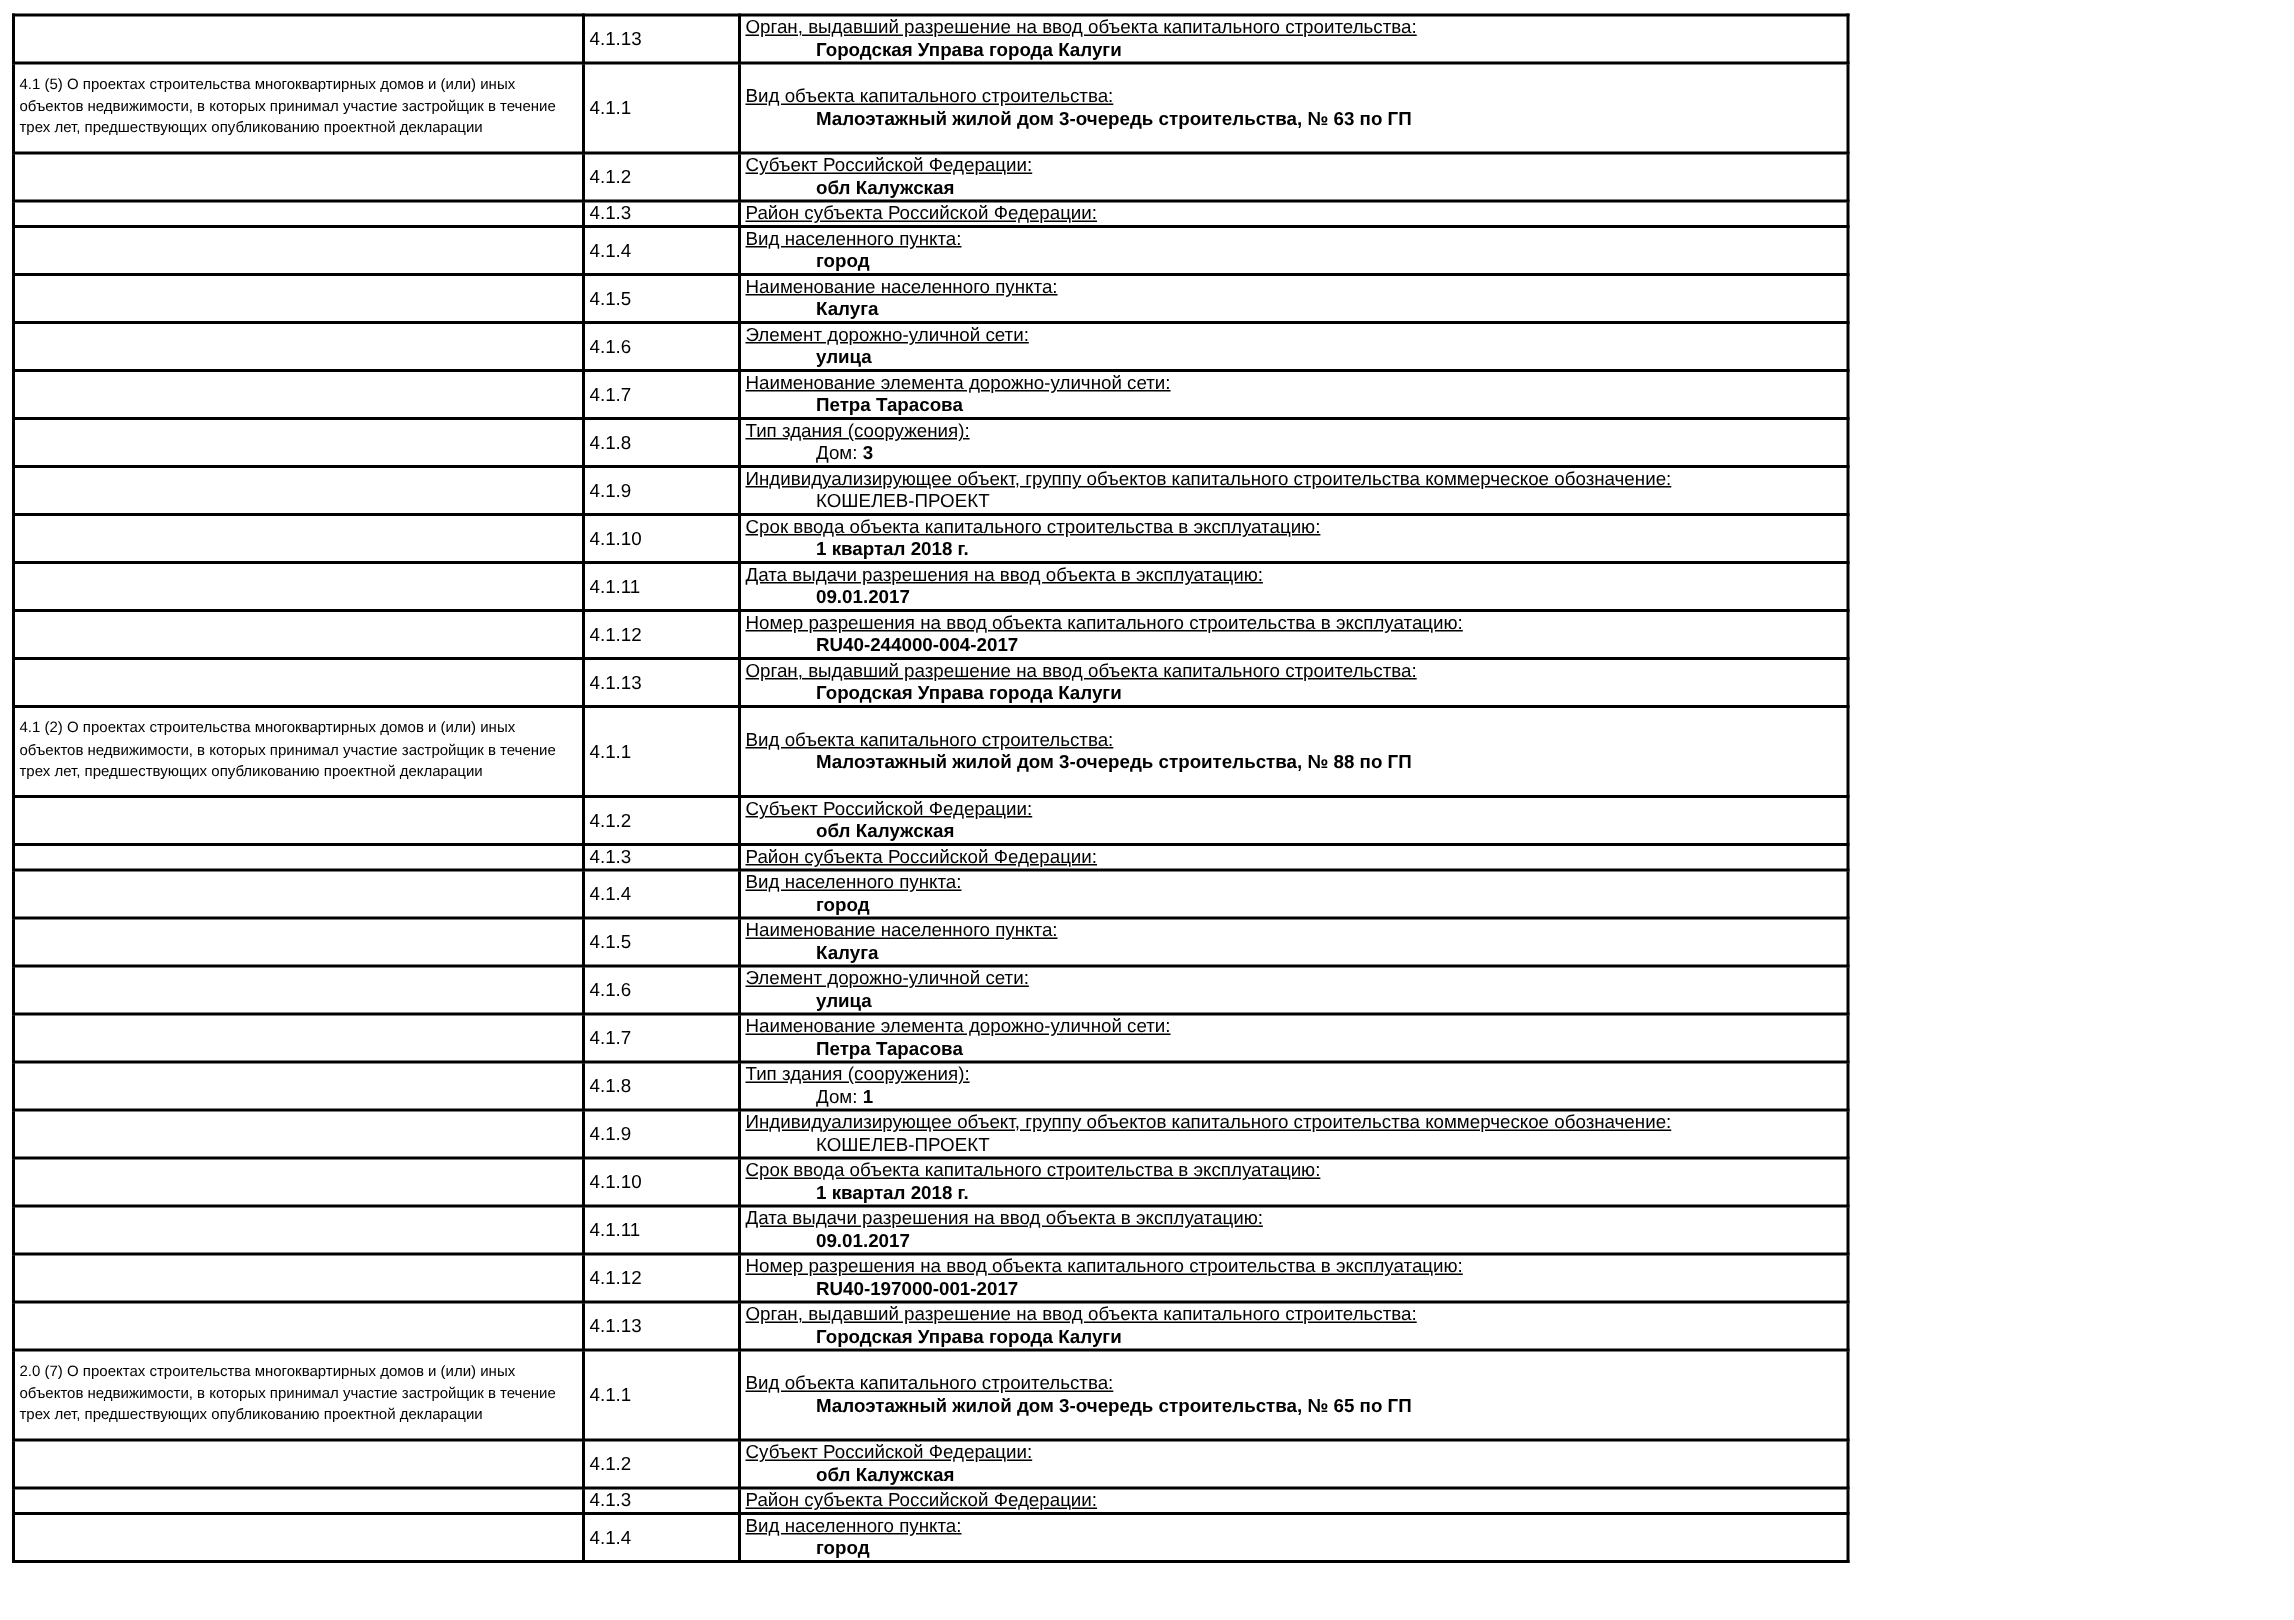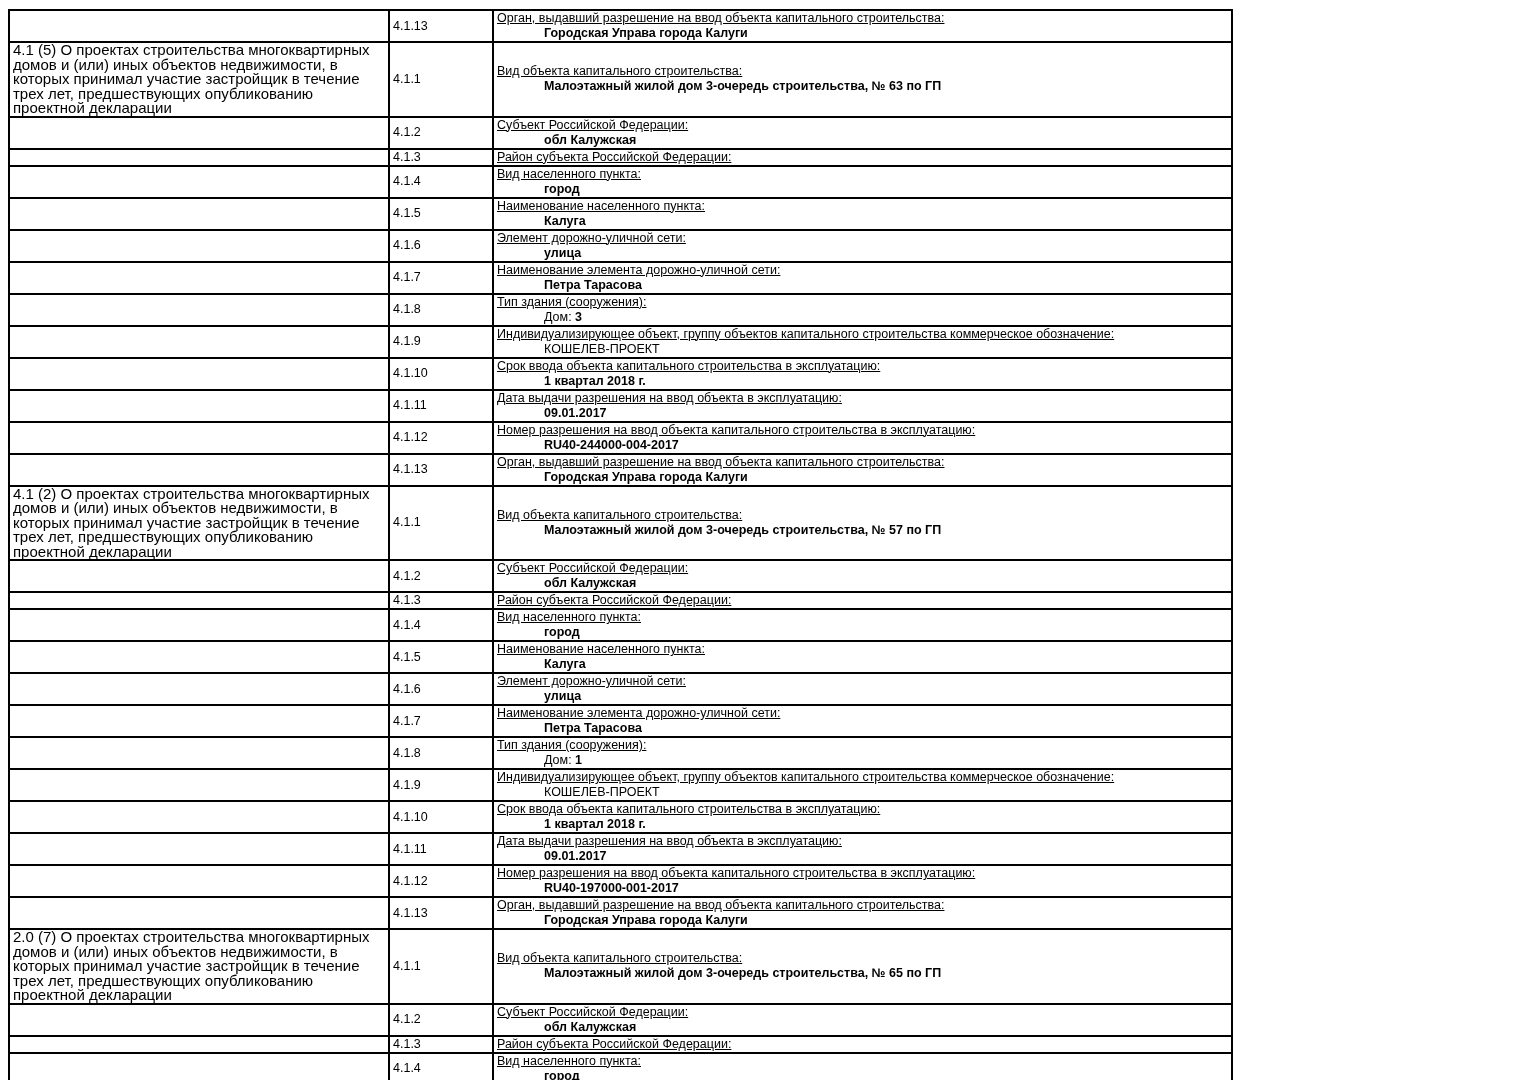--- a/index.html
+++ b/index.html
@@ -32,21 +32,21 @@
     line-height: 15px;
     vertical-align: middle;
     overflow: hidden;
     word-wrap: break-word;
   }
   td.section-cell {
     vertical-align: top;
     padding-top: 1px;
   }
   .section-title {
-    font-size: 15px;
+    font-size: 10px;
     line-height: 14.5px;
   }
   td.code-cell {
     vertical-align: middle;
   }
   td.field-cell {
     vertical-align: middle;
     padding-top: 1px;
     padding-bottom: 1px;
   }
@@ -198,21 +198,21 @@
             <div class="field-value">Городская Управа города Калуги</div>
           </td>
         </tr>
         <tr class="section-first-row">
           <td class="section-cell">
             <div class="section-title">4.1 (2) О проектах строительства многоквартирных домов и (или) иных объектов недвижимости, в которых принимал участие застройщик в течение трех лет, предшествующих опубликованию проектной декларации</div>
           </td>
           <td class="code-cell">4.1.1</td>
           <td class="field-cell">
             <div class="field-label">Вид объекта капитального строительства:</div>
-            <div class="field-value">Малоэтажный жилой дом 3-очередь строительства, № 57 по ГП</div>
+            <div class="field-value">Малоэтажный жилой дом 3-очередь строительства, № 88 по ГП</div>
           </td>
         </tr>
         <tr class="two-line-row">
           <td class="section-cell"></td>
           <td class="code-cell">4.1.2</td>
           <td class="field-cell">
             <div class="field-label">Субъект Российской Федерации:</div>
             <div class="field-value">обл Калужская</div>
           </td>
         </tr>

